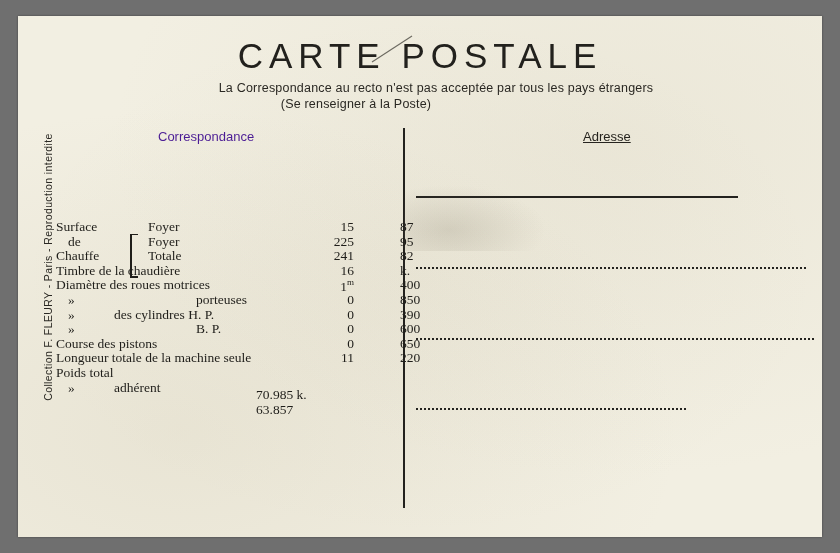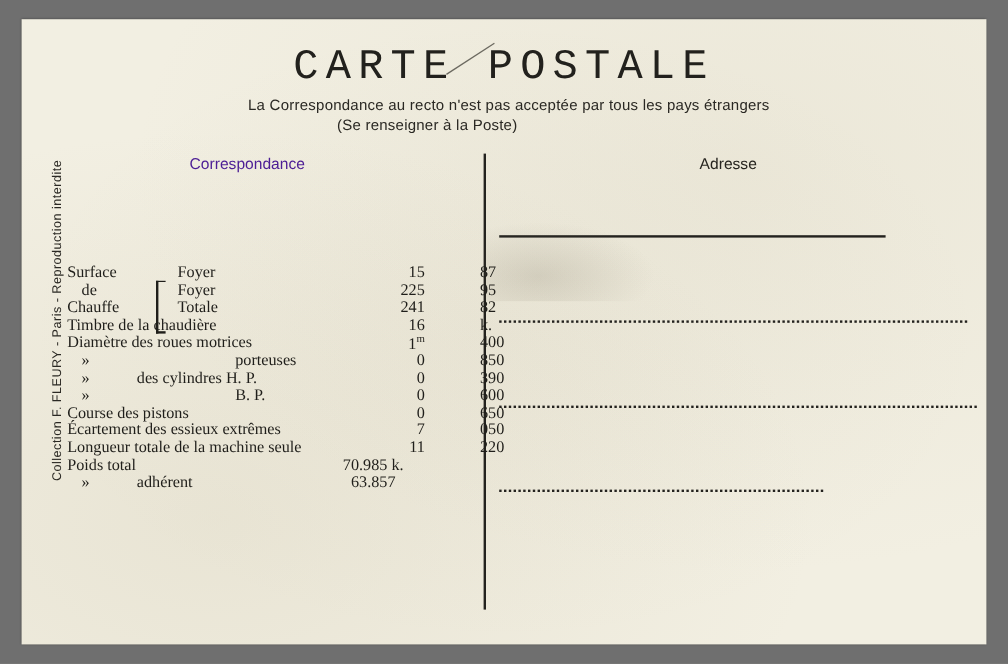--- a/index.html
+++ b/index.html
@@ -43,31 +43,31 @@
     pointer-events: none;
   }
 
   
   .title {
     position: absolute;
     top: 20px;
     left: 0;
     width: 804px;
     text-align: center;
-    font-family: Liberation Mono, monospace;
+    font-family: Liberation Sans, sans-serif;
     font-size: 35px;
     letter-spacing: 6px;
     color: #22211d;
     font-weight: 400;
   }
 
   .subtitle1 {
     position: absolute;
     top: 65px;
-    left: 4px;
+    left: 16px;
     width: 804px;
     text-align: center;
     font-family: "Liberation Sans", sans-serif;
     font-size: 12.5px;
     color: #2a2823;
     letter-spacing: 0.2px;
   }
   .subtitle2 {
     position: absolute;
     top: 81px;
@@ -98,20 +98,21 @@
     font-size: 13px;
     color: #4c1d95;
   }
   .head-adresse {
     position: absolute;
     left: 565px;
     top: 113px;
     font-family: "Liberation Sans", sans-serif;
     font-size: 13px;
     color: #26241f;
+    text-decoration: underline;
   }
 
   
   .divider {
     position: absolute;
     left: 385px;
     top: 112px;
     width: 2px;
     height: 380px;
     background: #23221e;
@@ -167,21 +168,21 @@
   .spec-label.indent3 { left: 140px; }
   .spec-label.brace-col { left: 92px; }
 
   .spec-val {
     position: absolute;
     top: 0;
     text-align: right;
   }
   .spec-val.v1 { left: 240px; width: 58px; }
   .spec-val.v2 { left: 300px; width: 40px; text-align: left; margin-left: 44px; }
-  .spec-val.wide { left: 200px; width: 110px; text-align: center; }
+  .spec-val.wide { left: 200px; width: 110px; text-align: left; margin-top: 22px; }
 
   .sup {
     font-size: 9px;
     vertical-align: super;
   }
 
   
   .brace {
     position: absolute;
     left: 74px;
@@ -335,25 +336,20 @@
         <span class="spec-val v1">0</span>
         <span class="spec-val v2">600</span>
       </div>
 
       <div class="spec-row">
         <span class="spec-label">Course des pistons</span>
         <span class="spec-val v1">0</span>
         <span class="spec-val v2">650</span>
       </div>
 
-      <div class="spec-row">
-        <span class="spec-label">Écartement des essieux extrêmes</span>
-        <span class="spec-val v1">7</span>
-        <span class="spec-val v2">050</span>
-      </div>
 
       <div class="spec-row">
         <span class="spec-label">Longueur totale de la machine seule</span>
         <span class="spec-val v1">11</span>
         <span class="spec-val v2">220</span>
       </div>
 
       <div class="spec-row">
         <span class="spec-label">Poids total</span>
         <span class="spec-val wide">70.985 k.</span>

